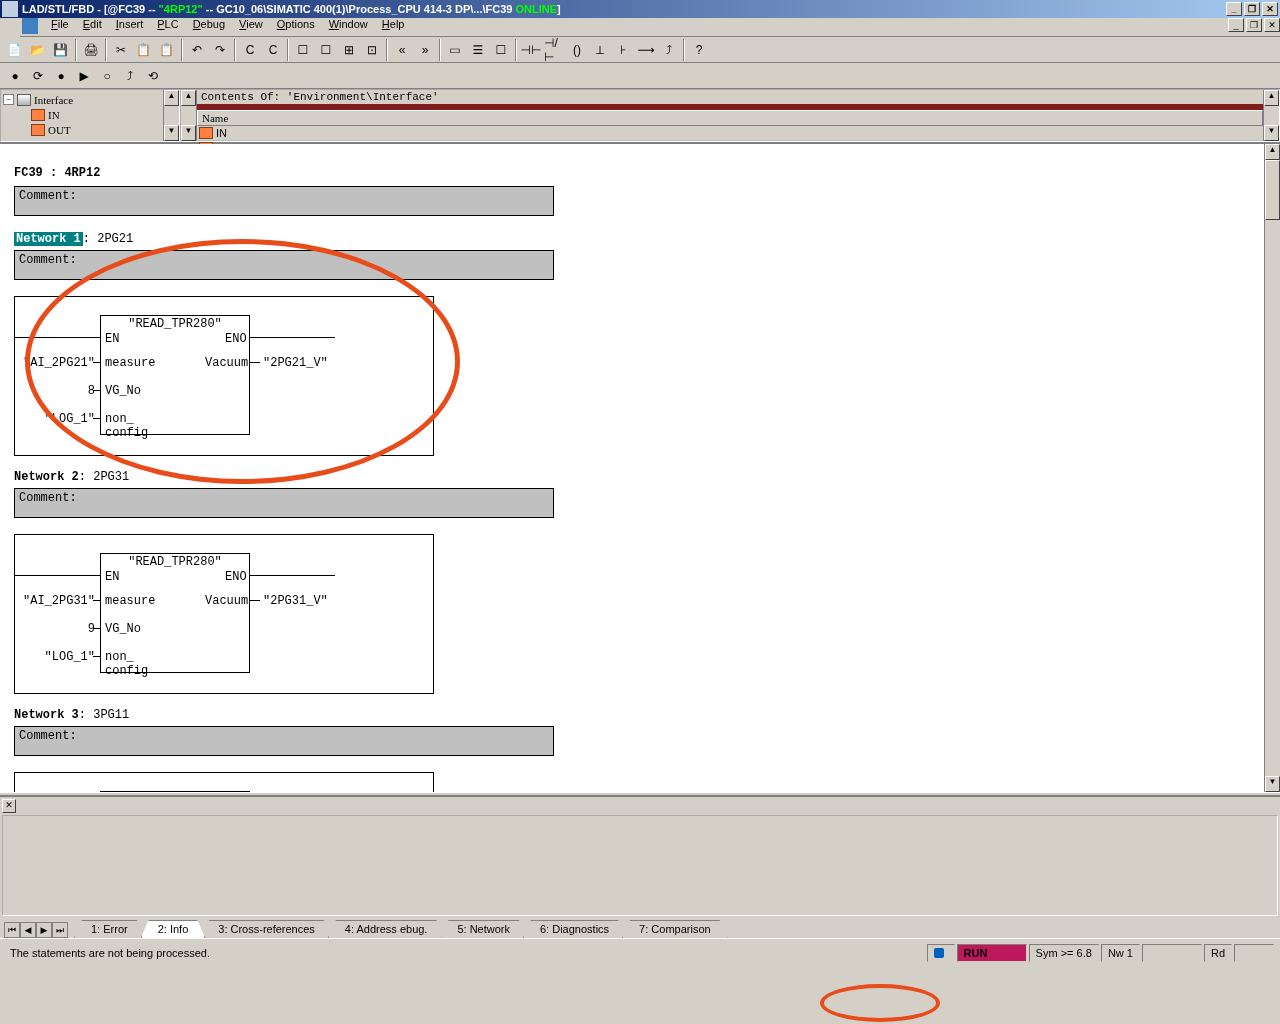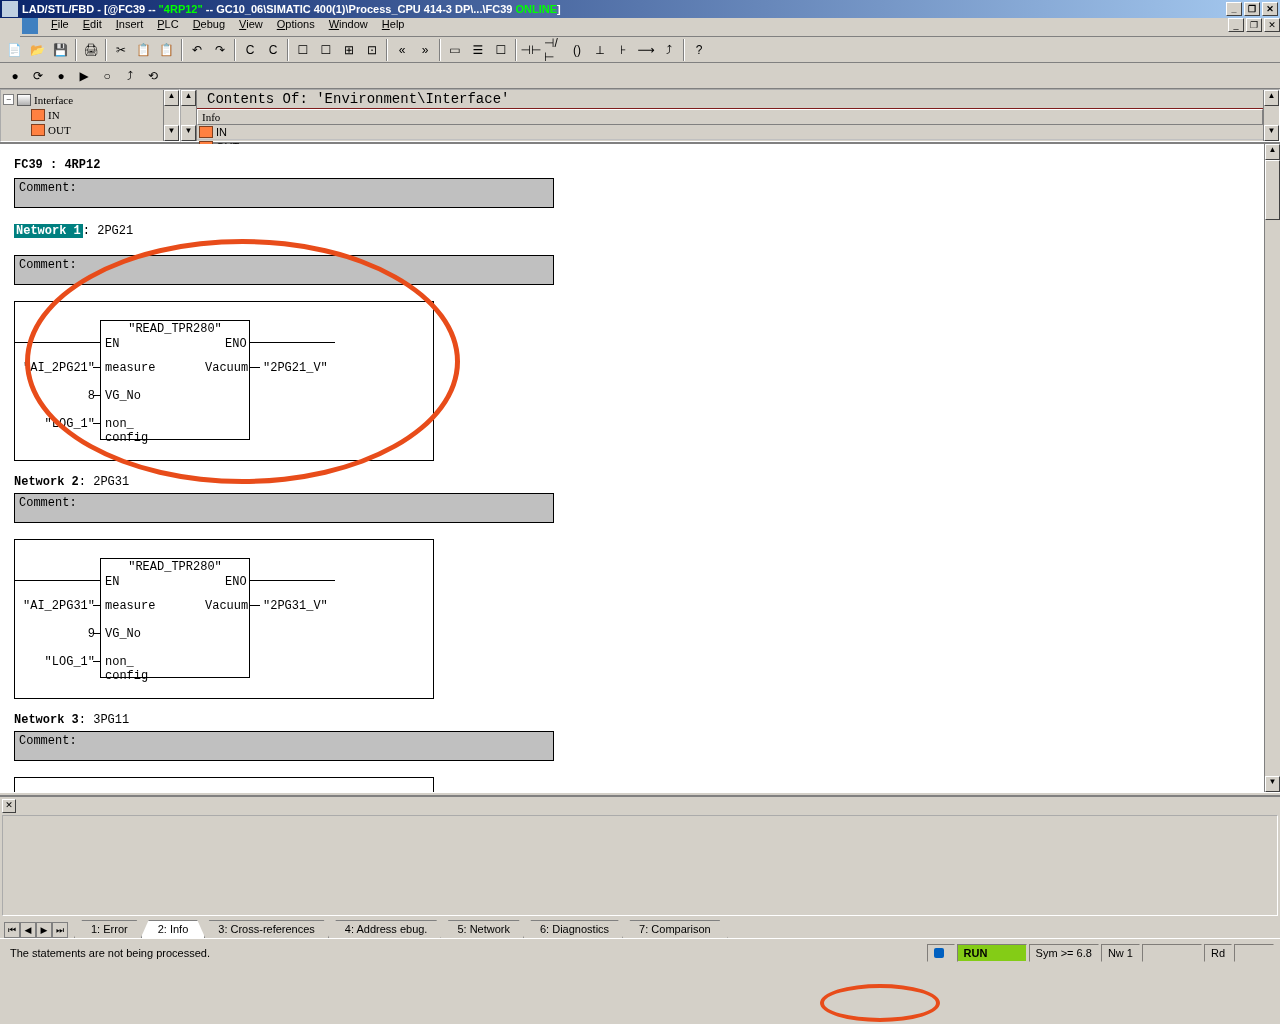--- a/index.html
+++ b/index.html
@@ -23,25 +23,25 @@
 .tree-row { display: flex; align-items: center; height: 15px; font-family: "MS Sans Serif"; }
 .tree-indent { width: 14px; display: inline-block; }
 .tree-toggle { width: 11px; height: 11px; border: 1px solid #808080; background: #fff; text-align: center; line-height: 9px; font-size: 9px; margin-right: 3px; cursor: pointer; }
 .tree-icon { width: 14px; height: 12px; margin-right: 3px; display: inline-block; }
 .tree-icon.iface { background: linear-gradient(#fff,#b0b0b0); border: 1px solid #606060; }
 .tree-icon.pin { background: #ff8040; border: 1px solid #804020; }
 .scroll-stub { width: 16px; background: #d4d0c8; border-left: 1px solid #808080; display: flex; flex-direction: column; }
 .sbtn { height: 16px; background: #d4d0c8; border: 1px solid #fff; border-right-color: #404040; border-bottom-color: #404040; font-size: 8px; text-align: center; cursor: pointer; }
 .list-pane { flex: 1; background: #d4d0c8; border: 1px inset #fff; display: flex; }
 .list-content { flex: 1; }
-.contents-header { background: #d4d0c8; padding: 1px 10px; border-bottom: 1px solid #7f1d1d; font-family: "Courier New", monospace; font-size: 14px; }
+.contents-header { background: #d4d0c8; padding: 1px 4px; border-bottom: 6px solid #7f1d1d; font-family: "Courier New", monospace; font-size: 11px; }
 .list-header { background: #d4d0c8; border: 1px solid #fff; border-right-color: #808080; border-bottom-color: #808080; padding: 1px 4px; font-family: "MS Sans Serif"; }
 .list-row { display: flex; align-items: center; height: 15px; padding-left: 2px; border-bottom: 1px solid #c0c0c0; }
 .editor-area { background: #fff; height: 648px; overflow: hidden; position: relative; display: flex; }
-.editor-content { flex: 1; padding: 10px 14px; font-family: "Courier New", monospace; font-size: 12px; color: #000; position: relative; }
+.editor-content { flex: 1; padding: 18px 14px; font-family: "Courier New", monospace; font-size: 12px; color: #000; position: relative; }
 .editor-scroll { width: 16px; background: #d4d0c8; border-left: 1px solid #808080; display: flex; flex-direction: column; }
 .sthumb { background: #d4d0c8; border: 1px solid #fff; border-right-color: #404040; border-bottom-color: #404040; }
 .fc-title { font-weight: bold; margin: 4px 0 6px 0; }
 .comment-box { width: 540px; height: 30px; background: #c0c0c0; border: 1px solid #000; padding: 2px 4px; margin-bottom: 16px; }
 .nw-label { font-weight: bold; display: inline; }
 .nw-label.sel { background: #008080; color: #fff; padding: 0 2px; }
 .block-area { border: 1px solid #000; width: 420px; height: 160px; margin-bottom: 14px; position: relative; }
 .fbox { position: absolute; border: 1px solid #000; background: #fff; }
 .fbox-title { text-align: center; padding: 1px 0; border-bottom: none; }
 .port-label { position: absolute; font-family: Liberation Mono, monospace; font-size: 12px; }
@@ -51,21 +51,21 @@
 .output-pane { height: 142px; background: #d4d0c8; display: flex; flex-direction: column; border-top: 1px solid #808080; }
 .output-close { width: 14px; height: 14px; background: #d4d0c8; border: 1px solid #fff; border-right-color: #404040; border-bottom-color: #404040; font-size: 9px; text-align: center; margin: 2px; cursor: pointer; }
 .output-body { flex: 1; background: #d4d0c8; border: 1px inset #fff; margin: 0 2px; }
 .tabstrip { height: 22px; display: flex; align-items: flex-end; background: #d4d0c8; padding-left: 4px; }
 .nav-btns { display: flex; margin-right: 6px; }
 .navb { width: 16px; height: 16px; border: 1px solid #808080; background: #d4d0c8; font-size: 9px; text-align: center; line-height: 14px; cursor: pointer; }
 .tab { height: 18px; padding: 2px 16px 0 16px; border: 1px solid #808080; border-bottom: none; background: #d4d0c8; font-size: 11px; cursor: pointer; position: relative; clip-path: polygon(8px 0, calc(100% - 8px) 0, 100% 100%, 0 100%); margin-right: -4px; }
 .tab.active { background: #fff; z-index: 2; }
 .statusbar { height: 28px; background: #d4d0c8; border-top: 1px solid #fff; display: flex; align-items: center; padding: 0 4px; font-size: 11px; }
 .status-cell { border: 1px inset #d4d0c8; padding: 2px 6px; margin-right: 2px; height: 18px; display: flex; align-items: center; }
-.status-run { background: #84cc16; color: #000; font-weight: bold; width: 70px; }
+.status-run { background: #be185d; color: #000; font-weight: bold; width: 70px; }
 .status-blue-dot { width: 10px; height: 10px; background: #0060c0; border-radius: 2px; margin-right: 4px; display:inline-block; }
 </style>
 </head>
 <body>
 
 <div class="titlebar">
   <span class="titlebar-icon"></span>
   <span class="title-text">
     <span>LAD/STL/FBD - [@FC39 -- </span><span class="title-green">"4RP12"</span><span> -- GC10_06\SIMATIC 400(1)\Process_CPU 414-3 DP\...\FC39  </span><span class="title-green">ONLINE</span><span>]</span>
   </span>
@@ -165,21 +165,21 @@
     </div>
   </div>
   <div class="list-pane">
     <div class="scroll-stub" style="border-left:none;border-right:1px solid #808080">
       <div class="sbtn">▲</div>
       <div style="flex:1"></div>
       <div class="sbtn">▼</div>
     </div>
     <div class="list-content">
       <div class="contents-header">Contents Of: 'Environment\Interface'</div>
-      <div class="list-header">Info</div>
+      <div class="list-header">Name</div>
       <div class="list-row">
           <span class="tree-icon pin"></span>
           <span>IN</span>
         </div>
       <div class="list-row">
           <span class="tree-icon pin"></span>
           <span>OUT</span>
         </div>
     </div>
     <div class="scroll-stub">
@@ -187,21 +187,21 @@
       <div style="flex:1"></div>
       <div class="sbtn">▼</div>
     </div>
   </div>
 </div>
 
 <div class="editor-area">
   <div class="editor-content" id="editor-content">
       <div class="fc-title">FC39 : 4RP12</div>
       <div class="comment-box">Comment:</div>
-      <div style="margin-bottom: 17px;"><span class="nw-label sel">Network 1</span><span>: 2PG21</span></div>
+      <div style="margin-bottom: 4px;"><span class="nw-label sel">Network 1</span><span>: 2PG21</span></div>
       <div class="comment-box">Comment:</div>
       <div class="block-area">
         <div class="fbox" style="left: 85px; top: 18px; width: 150px; height: 120px;">
           <div class="fbox-title">"READ_TPR280"</div>
         </div>
         <div class="port-label" style="left: 90px; top: 35px;">EN</div>
         <div class="port-label" style="left: 210px; top: 35px;">ENO</div>
         <div class="wire" style="left: 0px; top: 40px; width: 85px; height: 1px;"></div>
         <div class="wire" style="left: 235px; top: 40px; width: 85px; height: 1px;"></div>
         <div class="port-label" style="right: calc(100% - 80px); left: 2px; top: 59px; text-align: right;">"AI_2PG21"</div>

